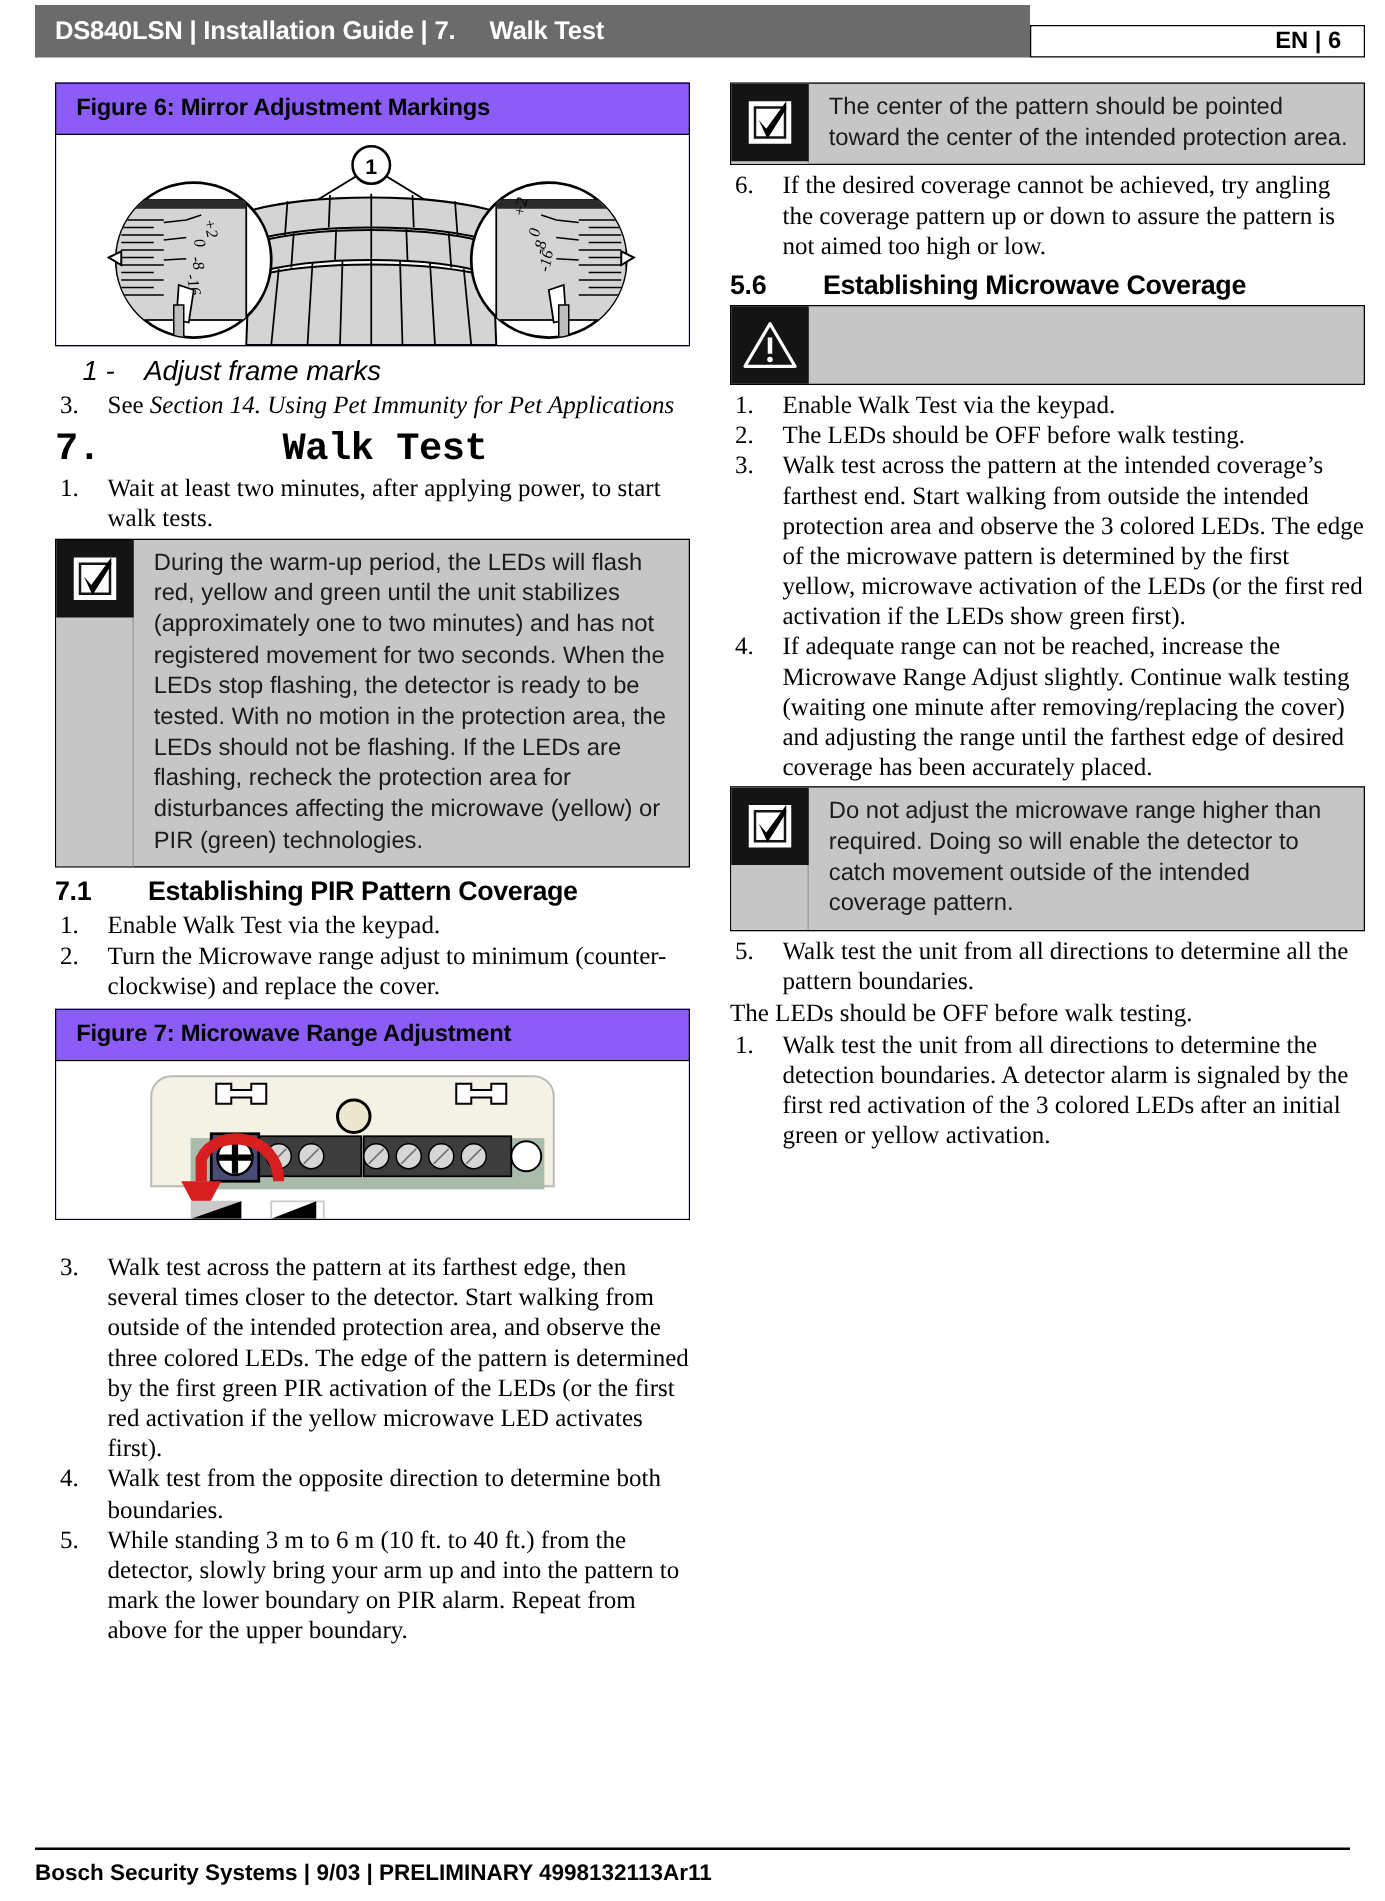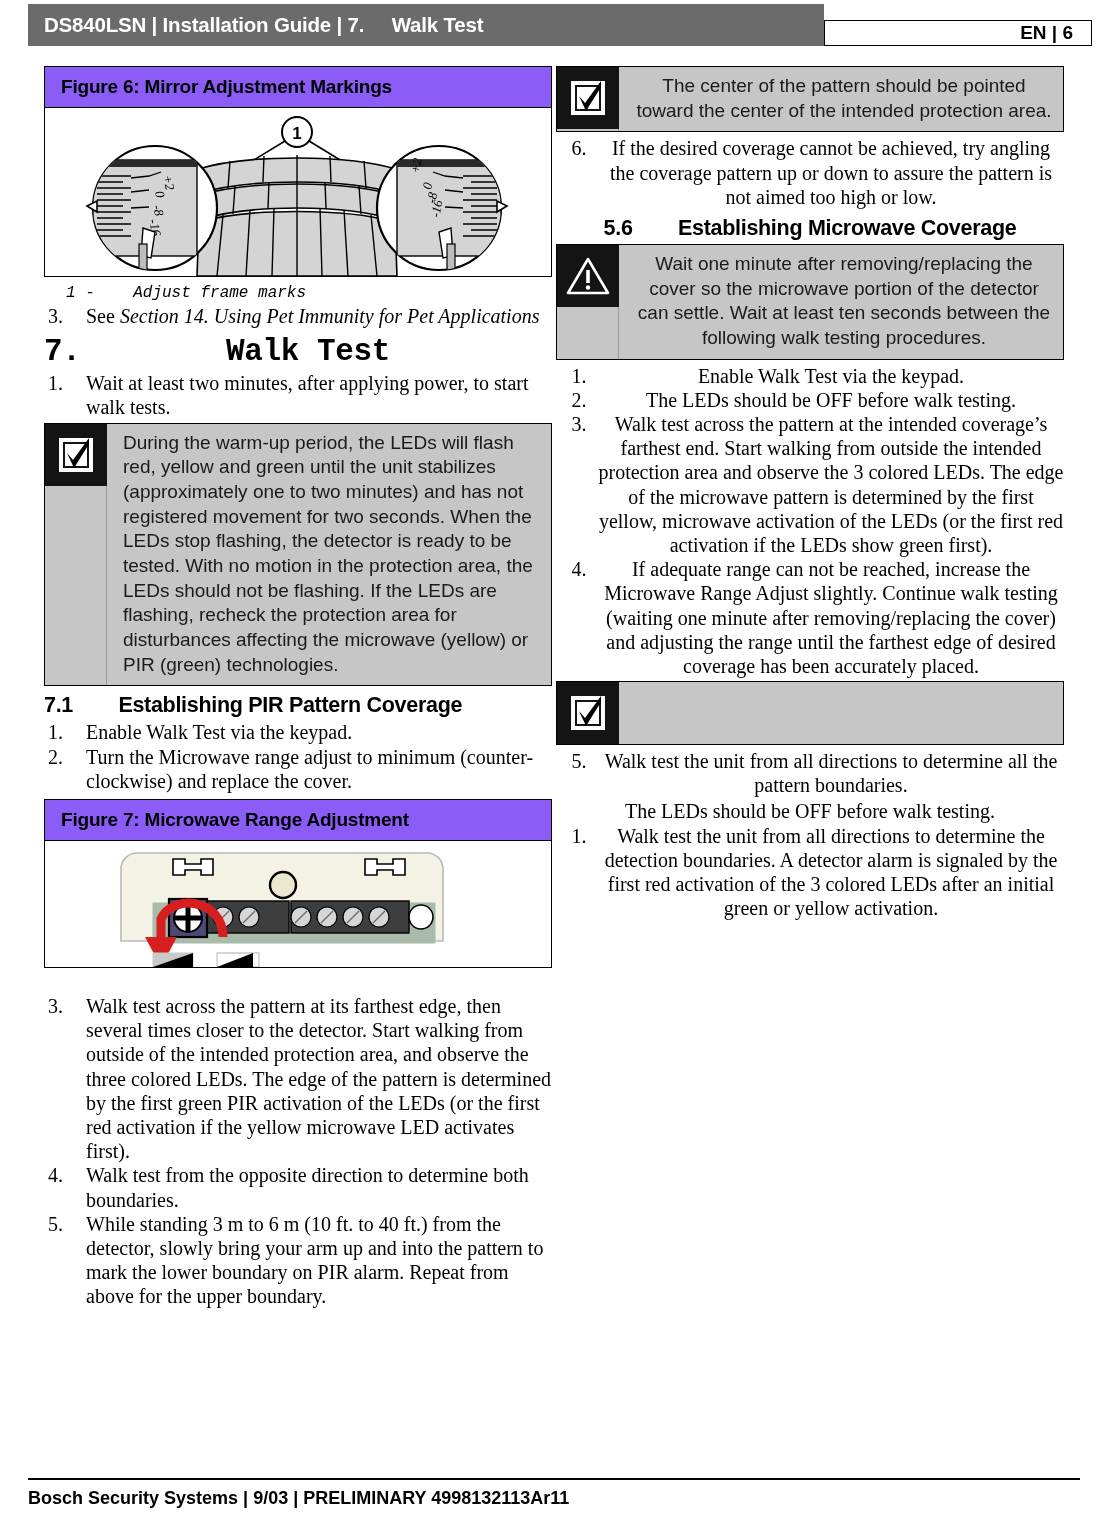--- a/index.html
+++ b/index.html
@@ -60,21 +60,21 @@
     white-space: pre;
   }
 
   
   .col {
     position: absolute;
     top: 66px;
     width: 508px;
   }
   .col-left { left: 44px; }
-  .col-right { left: 556px; text-align: center; }
+  .col-right { left: 584px; }
 
   
   .figure {
     border: 1.6px solid #000000;
     box-sizing: border-box;
     background: #8b5cf6;
     margin-bottom: 4px;
   }
   .figure-caption {
     font-family: "Liberation Sans", sans-serif;
@@ -84,23 +84,23 @@
     border-bottom: 1.6px solid #000000;
     letter-spacing: -0.2px;
   }
   .figure-body {
     position: relative;
     background: #ffffff;
   }
 
   
   .fig-legend {
-    font-family: Liberation Mono, monospace;
+    font-family: Liberation Sans, sans-serif;
     font-style: italic;
-    font-size: 16px;
+    font-size: 22px;
     padding: 3px 0 2px 22px;
     white-space: pre;
   }
 
   
   h1.sec {
     font-family: Liberation Mono, monospace;
     font-size: 31px;
     font-weight: bold;
     margin: 6px 0 2px 0;
@@ -463,21 +463,20 @@
   <div class="notebox">
     <div class="notebox-icon-col">
       <div class="notebox-icon">
         <svg width="46" height="44" viewBox="0 0 46 44">
           <polygon points="23,5 43,39 3,39" fill="#141414" stroke="#ffffff" stroke-width="2.6" stroke-linejoin="round"></polygon>
           <rect x="21.2" y="16" width="3.6" height="13" fill="#ffffff"></rect>
           <circle cx="23" cy="33.5" r="2.2" fill="#ffffff"></circle>
         </svg>
       </div>
     </div>
-    <div class="notebox-text">Wait one minute after removing/replacing the cover so the microwave portion of the detector can settle.  Wait at least ten seconds between the following walk testing procedures.</div>
   </div>
 
   <div class="olist">
     <div class="oitem">
       <span class="num">1.</span>
       <span class="txt">Enable Walk Test via the keypad.</span>
     </div>
     <div class="oitem">
       <span class="num">2.</span>
       <span class="txt">The LEDs should be OFF before walk testing.</span>
@@ -496,20 +495,21 @@
     <div class="notebox-icon-col">
       <div class="notebox-icon">
         <svg width="44" height="44" viewBox="0 0 44 44">
           <rect x="5" y="5" width="34" height="34" fill="#ffffff"></rect>
           <rect x="9" y="9" width="26" height="26" fill="#141414"></rect>
           <rect x="11" y="11" width="22" height="22" fill="#ffffff"></rect>
           <path d="M13 20 L 19 27 L 35 5 L 35 11 L 20 35 Z" fill="#000000"></path>
         </svg>
       </div>
     </div>
+    <div class="notebox-text">Do not adjust the microwave range higher than required. Doing so will enable the detector to catch movement outside of the intended coverage pattern.</div>
   </div>
 
   <div class="olist">
     <div class="oitem">
       <span class="num">5.</span>
       <span class="txt">Walk test the unit from all directions to determine all the pattern boundaries.</span>
     </div>
   </div>
 
   <div class="plaintext">The LEDs should be OFF before walk testing.</div>

